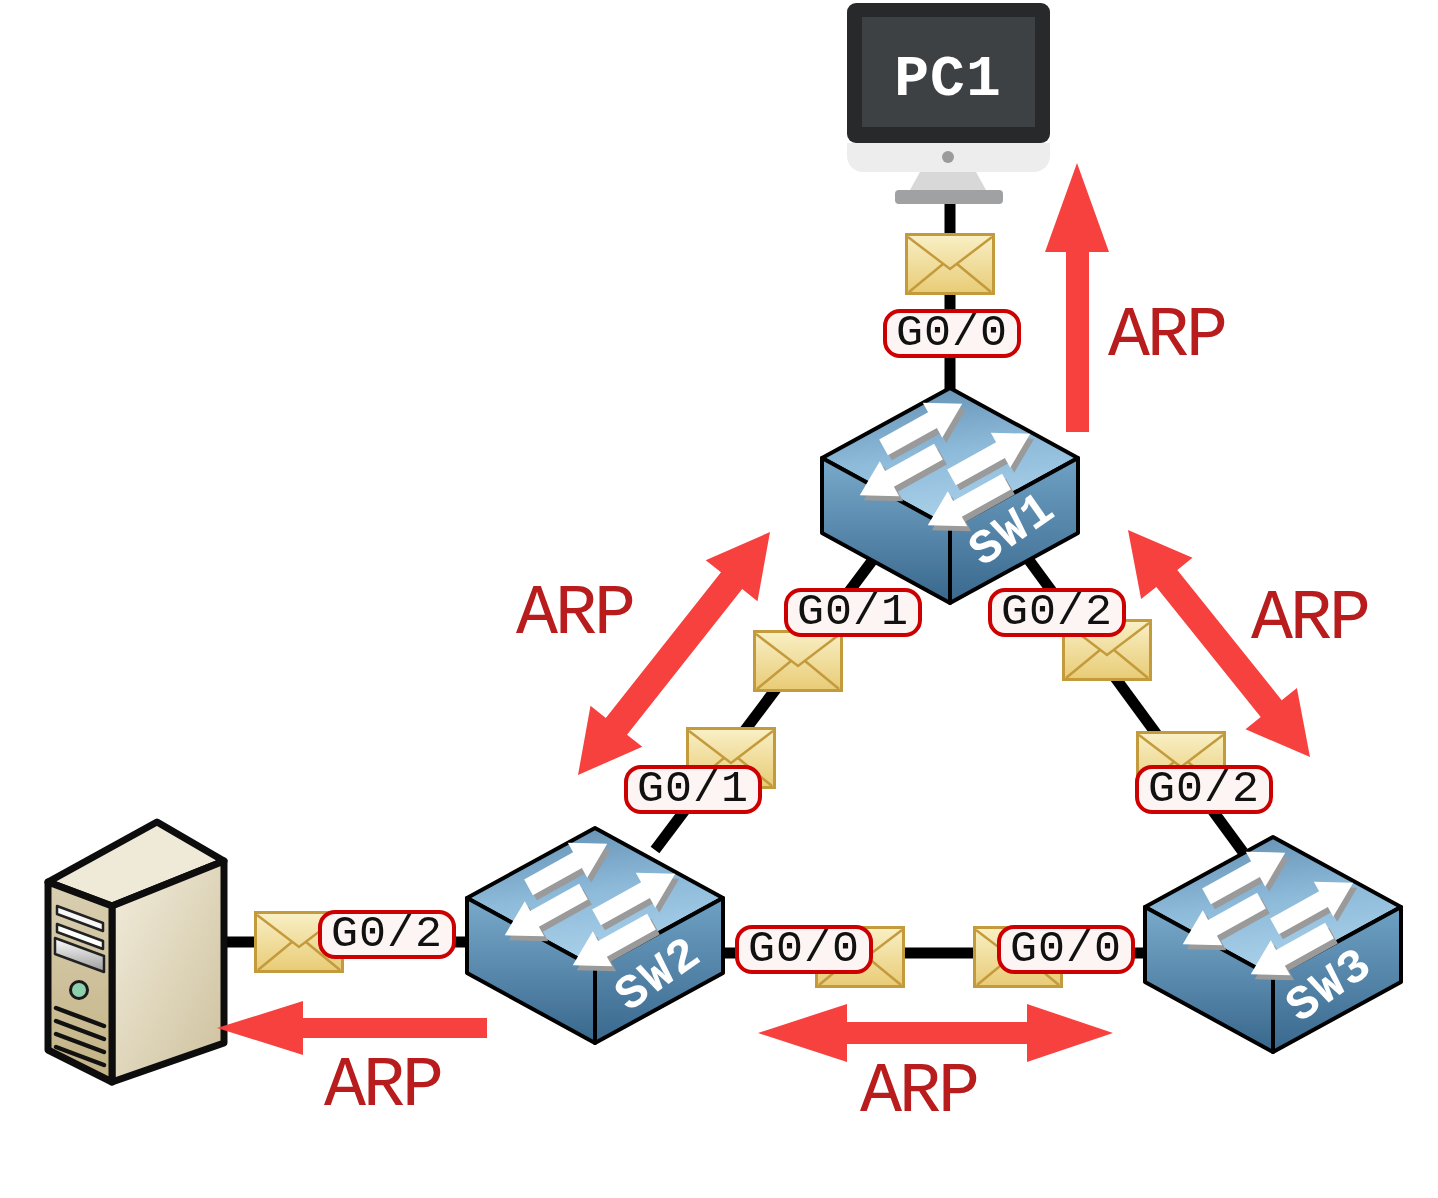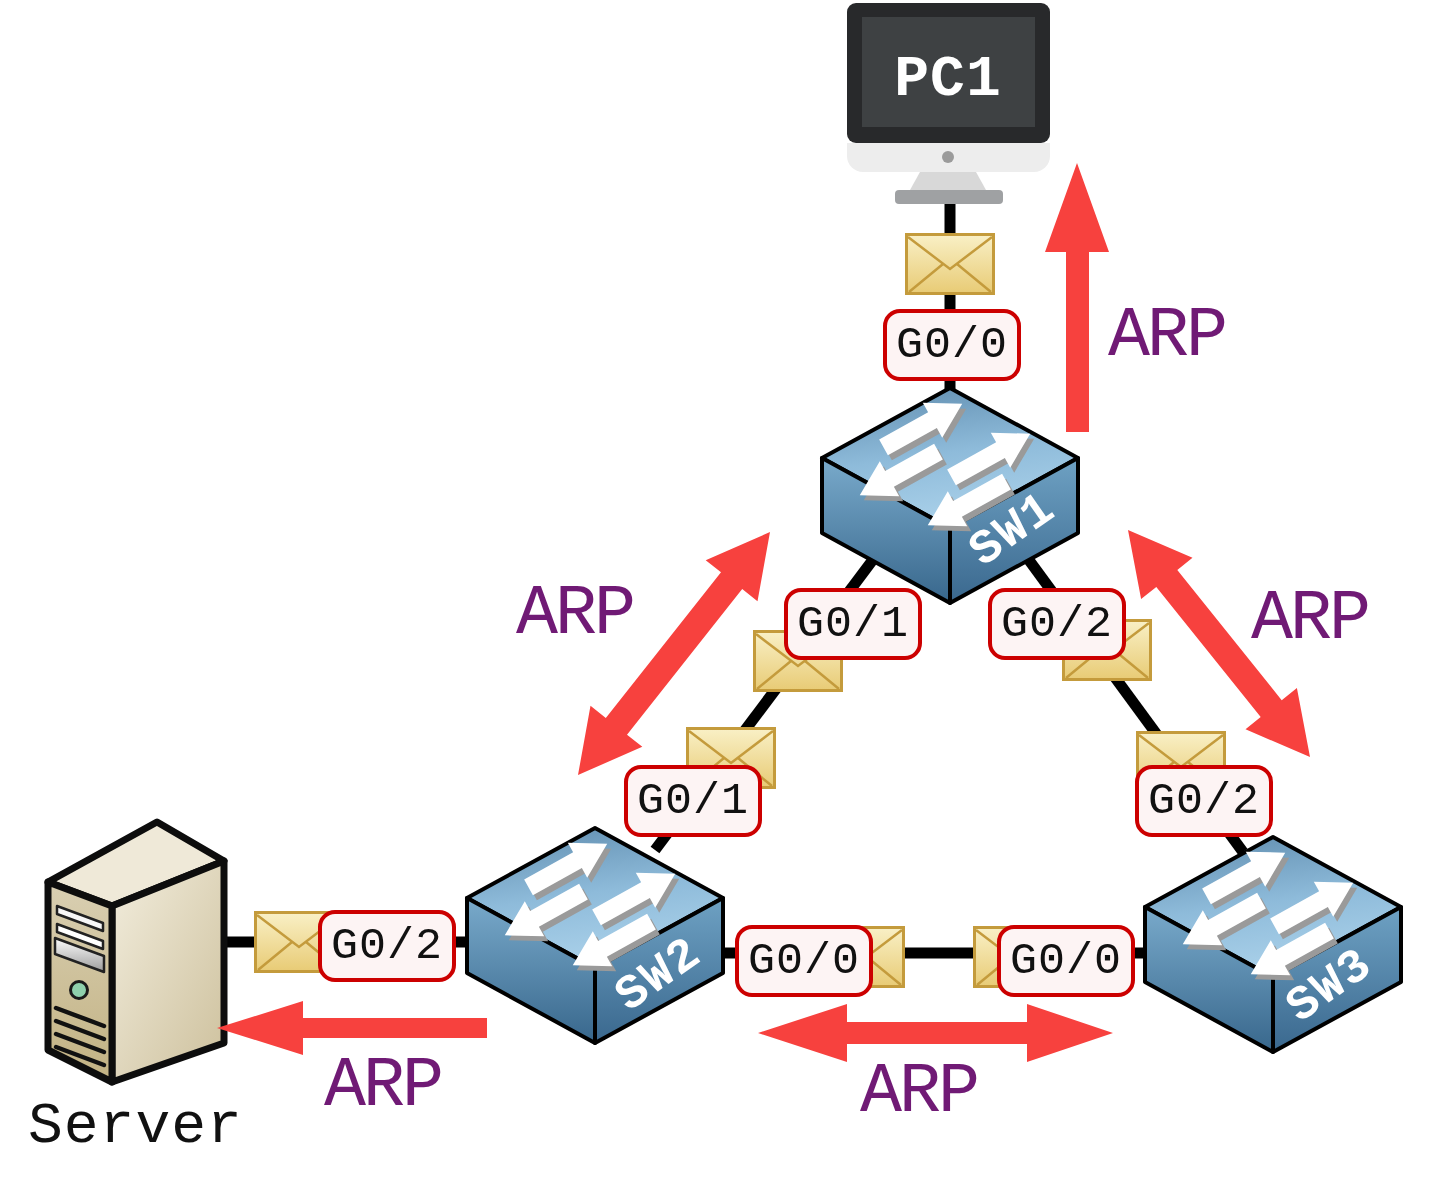--- a/index.html
+++ b/index.html
@@ -10,28 +10,28 @@
     --link-black:#000000;
   }
   html,body{margin:0;padding:0;background:#fff;}
   .canvas{
     position:relative;width:1438px;height:1198px;background:#ffffff;overflow:hidden;
     font-family:Liberation Mono, monospace;
   }
   .layer{position:absolute;left:0;top:0;}
   .port{
     position:absolute;display:flex;align-items:center;justify-content:center;
-    width:138px;height:72px;box-sizing:border-box;
+    width:138px;height:49px;box-sizing:border-box;
     background:var(--port-label-fill);
     border:4px solid var(--port-label-border);
     border-radius:17px;
     font-size:45px;letter-spacing:1px;color:#111;line-height:1;
   }
   .arp{
-    position:absolute;font-size:70px;letter-spacing:-3px;color:#701a75;line-height:1;
+    position:absolute;font-size:70px;letter-spacing:-3px;color:#b91c1c;line-height:1;
     white-space:nowrap;
   }
   .node-label{
     position:absolute;font-size:58px;color:#111;line-height:1;letter-spacing:1px;
   }
 </style>
 </head>
 <body>
 
 <div class="canvas">
@@ -182,14 +182,13 @@
   <div class="port" style="left:318px;top:910px;">
     <span>G0/2</span>
   </div>
 
   <div class="arp" style="left:1108px;top:302px;">ARP</div>
   <div class="arp" style="left:516px;top:580px;">ARP</div>
   <div class="arp" style="left:1251px;top:585px;">ARP</div>
   <div class="arp" style="left:324px;top:1052px;">ARP</div>
   <div class="arp" style="left:860px;top:1058px;">ARP</div>
 
-  <div class="node-label" style="left:28px;top:1098px;">Server</div>
 </div>
 
 </body></html>

